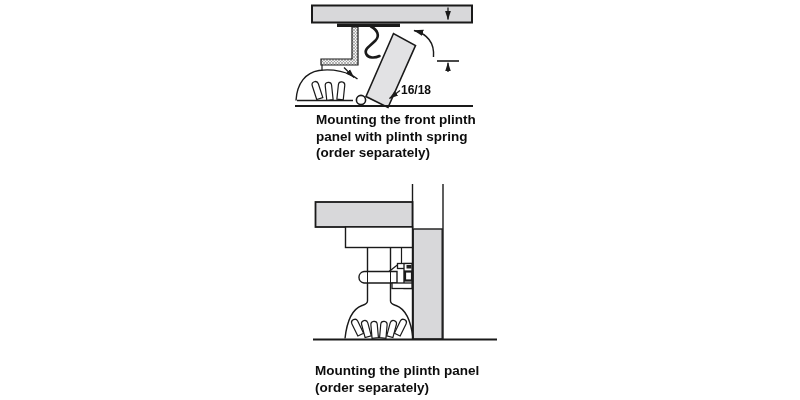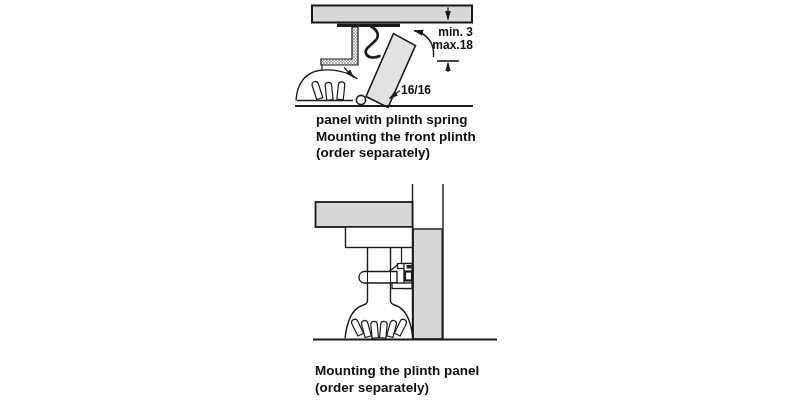--- a/index.html
+++ b/index.html
@@ -113,30 +113,26 @@
         <rect x="404" y="263.5" width="8" height="25" class="fill-wht ln" stroke-width="1.3"></rect>
         <rect x="392" y="283" width="20" height="5.5" class="fill-wht ln" stroke-width="1.3"></rect>
         <rect x="406.5" y="265" width="5" height="3.5" fill="#222222"></rect>
         <rect x="405" y="271.5" width="7" height="9" class="fill-wht ln" stroke-width="2.2"></rect>
       </g>
 
       <line x1="313" y1="339.5" x2="497" y2="339.5" class="ln" stroke-width="2"></line>
     </g>
   </svg>
 
-  <div id="dim-label" class="txt">
-    <div>min. 3</div>
-    <div>max.18</div>
-  </div>
 
-  <div id="part-label" class="txt">16/16</div>
+  <div id="part-label" class="txt">16/18</div>
 
   <div id="caption-top" class="txt caption">
+    <div>Mounting the front plinth</div>
     <div>panel with plinth spring</div>
-    <div>Mounting the front plinth</div>
     <div>(order separately)</div>
   </div>
 
   <div id="caption-bottom" class="txt caption">
     <div>Mounting the plinth panel</div>
     <div>(order separately)</div>
   </div>
 
 </div>
 

